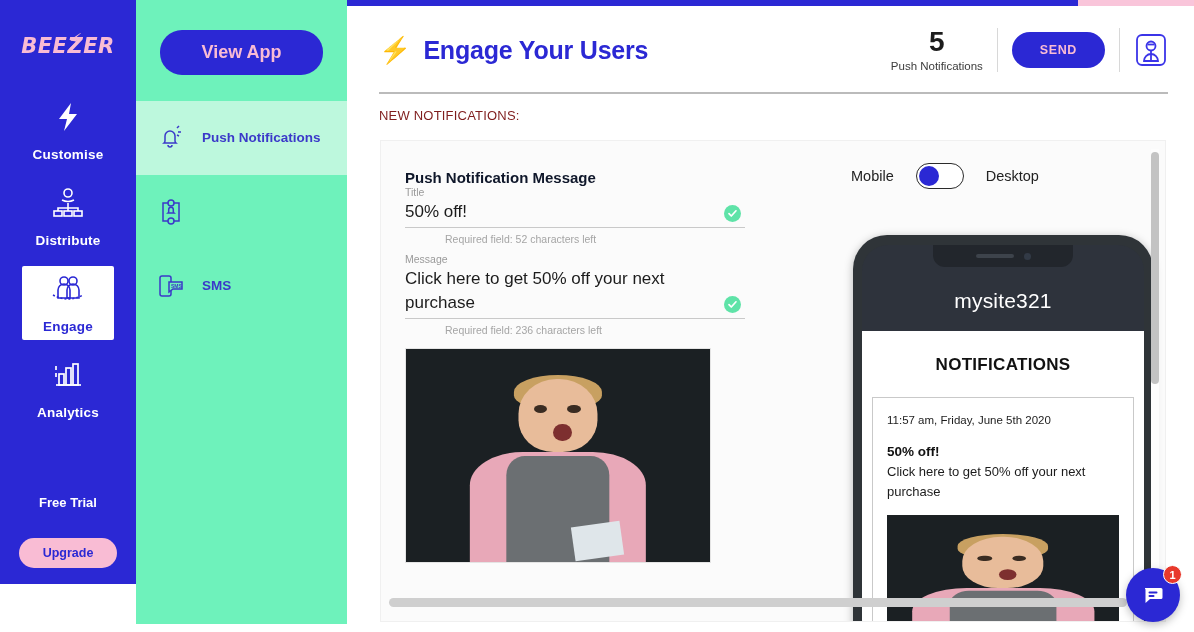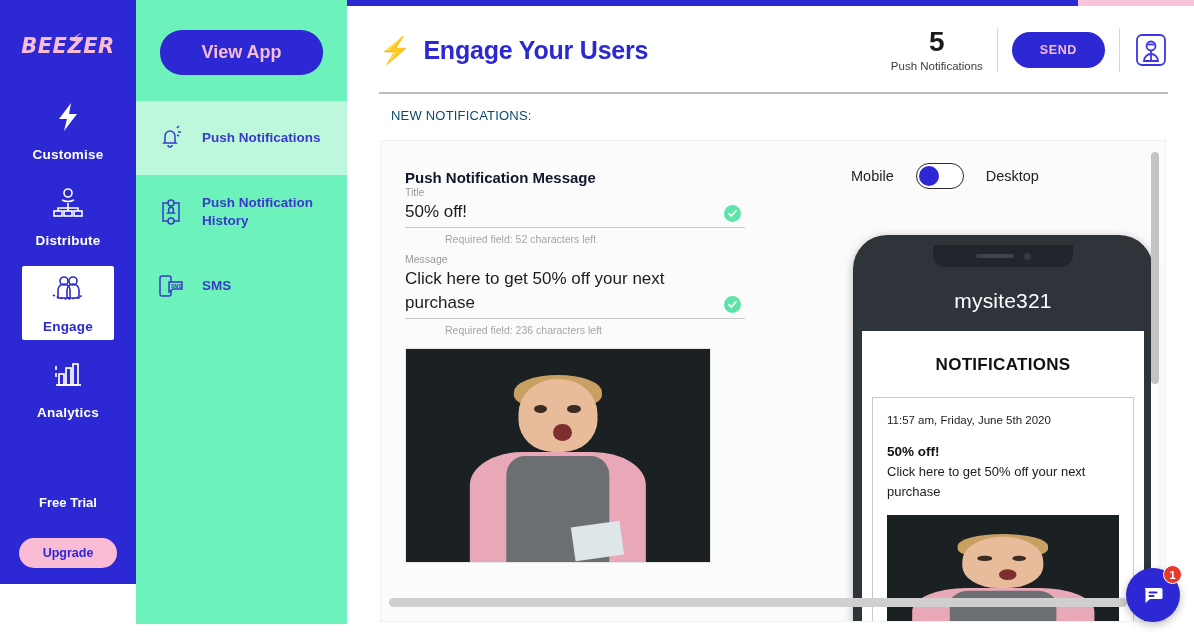--- a/index.html
+++ b/index.html
@@ -86,21 +86,21 @@
   .count-num { font-size: 28px; font-weight: 700; color: #1c1c1c; line-height: 1; }
   .count-lbl { font-size: 11.5px; color: #3c3c3c; margin-top: 4px; }
   .vdiv { width: 1px; height: 44px; background: #d8d8d8; }
   .send-btn {
     background: #2b28d4; color: #f9bcd4; border: none; border-radius: 20px;
     padding: 11px 28px; font-size: 12.5px; font-weight: 700; letter-spacing: 0.6px;
     cursor: pointer; margin: 0 14px; font-family: "Liberation Sans", sans-serif;
   }
   .avatar-btn { margin-left: 14px; cursor: pointer; display: flex; }
   .hr { height: 2px; background: #bbbbbb; margin: 20px 26px 0 32px; }
-  .section-label { font-size: 13px; color: #0c4a6e; padding: 14px 0 0 32px; letter-spacing: 0.2px; margin-left: 12px; }
+  .section-label { font-size: 13px; color: #7f1d1d; padding: 14px 0 0 32px; letter-spacing: 0.2px; }
 
   
   .card {
     position: absolute; left: 33px; top: 134px; width: 786px; height: 482px;
     background: #fbfbfb; border: 1px solid #f0f0f0; overflow: hidden;
   }
   .card-inner { position: relative; width: 100%; height: 100%; }
 
   .form-col { position: absolute; left: 24px; top: 28px; width: 340px; }
   .form-title { font-size: 15px; font-weight: 700; color: #0f172a; margin-bottom: 0; }
@@ -278,21 +278,20 @@
     <div class="sub-item">
       <div class="sico">
         <svg width="30" height="30" viewBox="0 0 30 30" fill="none" stroke="#3b39c9" stroke-width="1.5">
           <circle cx="15" cy="6" r="3"></circle>
             <circle cx="15" cy="24" r="3"></circle>
           <path d="M12 6 H7 v18 h5"></path>
             <path d="M18 6 h5 v18 h-5"></path>
           <path d="M12 16 h6 a2 2 0 0 1-.7-1.4 v-2 a2.3 2.3 0 0 0-4.6 0 v2 A2 2 0 0 1 12 16 Z"></path>
         </svg>
       </div>
-      <div class="slbl">Push Notification History</div>
     </div>
 
     <div class="sub-item">
       <div class="sico">
         <svg width="30" height="28" viewBox="0 0 30 28" fill="none" stroke="#3b39c9" stroke-width="1.5">
           <rect x="4" y="4" width="11" height="20" rx="2"></rect>
           <path d="M13 10 h13 v7 h-9 l-4 3 z" fill="#6ef2bb"></path>
           <text x="15" y="16" font-size="5" fill="#3b39c9" stroke="none" font-family="sans-serif" font-weight="bold">SMS</text>
         </svg>
       </div>

